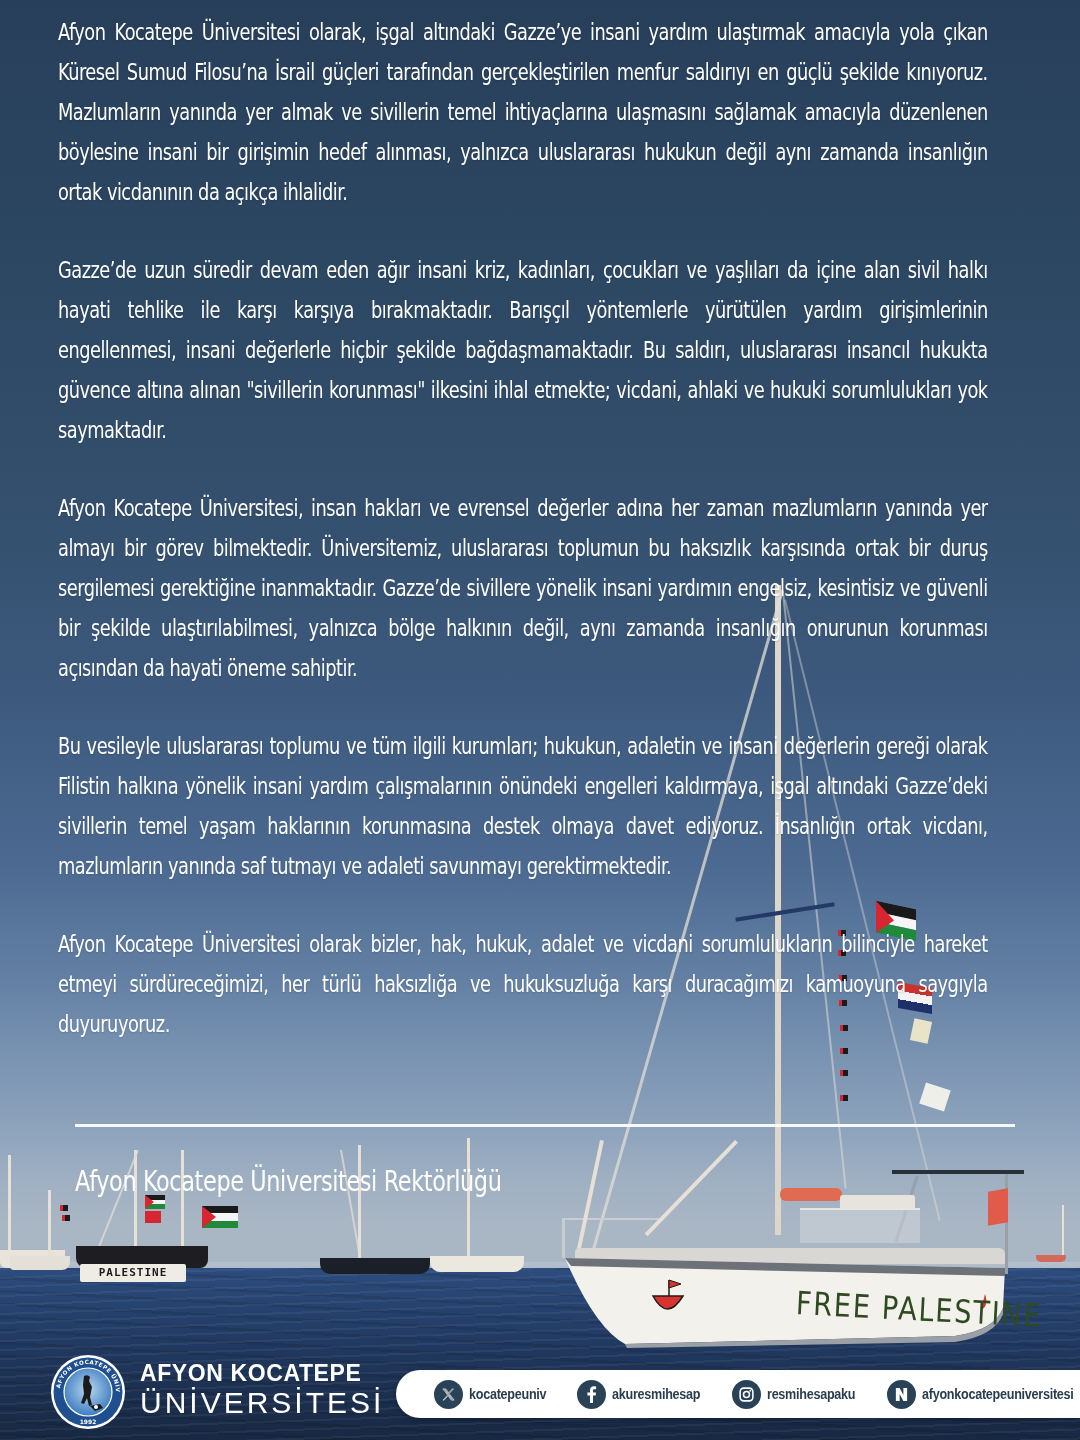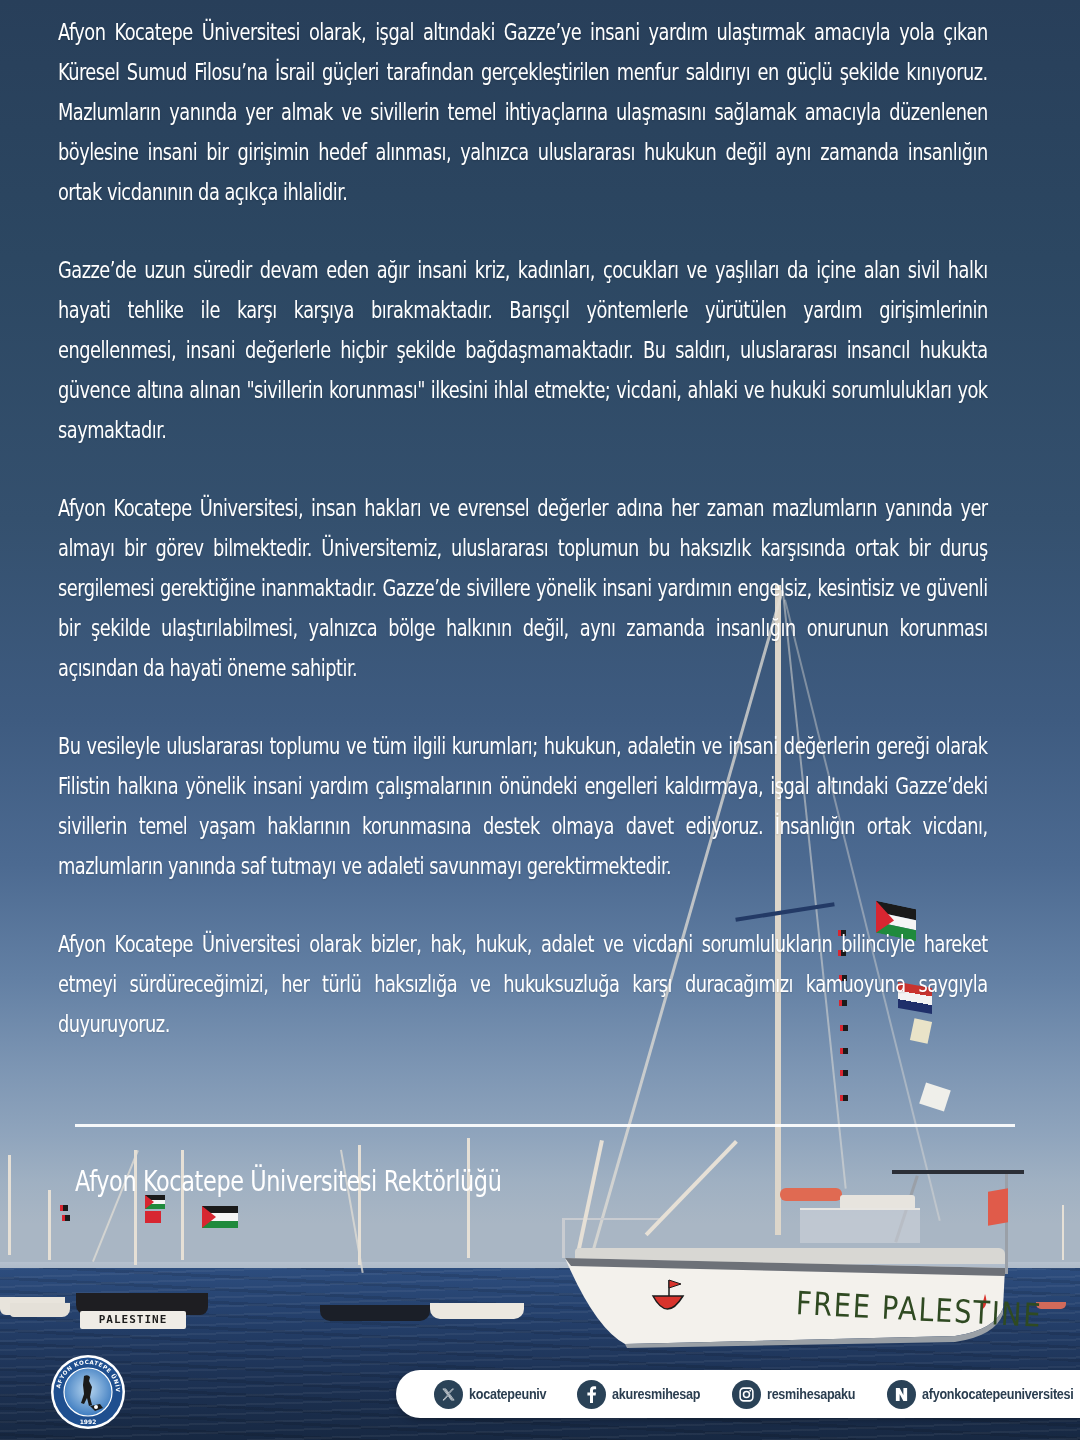--- a/index.html
+++ b/index.html
@@ -19,21 +19,21 @@
       repeating-linear-gradient(178deg, rgba(255,255,255,0.05) 0 2px, rgba(0,0,0,0) 2px 9px),
       repeating-linear-gradient(183deg, rgba(0,0,0,0.10) 0 3px, rgba(0,0,0,0) 3px 13px),
       linear-gradient(180deg, #2d4d7e 0%, #243f6a 30%, #1d3254 65%, #172842 100%);
   }
   .horizon-glow {
     position: absolute; left: 0; right: 0; top: 1262px; height: 10px;
     background: linear-gradient(180deg, rgba(190,200,214,0.6), rgba(45,77,126,0));
   }
   .mast { position: absolute; background: #e6e0d6; width: 4px; }
   .stay { position: absolute; background: rgba(225,222,214,0.75); width: 2px; transform-origin: top left; }
-  .hull { position: absolute; margin-top: 47px; }
+  .hull { position: absolute; }
   .flag-ps { position: absolute; width: 36px; height: 24px; overflow: hidden; }
   .flag-ps .s1 { height: 33.33%; background: #1a1a1a; }
   .flag-ps .s2 { height: 33.33%; background: #f5f5f5; }
   .flag-ps .s3 { height: 33.34%; background: #1f8a3c; }
   .flag-ps .tri { position: absolute; left: 0; top: 0; width: 0; height: 0;
     border-top: 12px solid transparent; border-bottom: 12px solid transparent; border-left: 16px solid #d72631; }
   .pennant { position: absolute; width: 8px; height: 6px; background: #1b1b1b; border-left: 3px solid #d72631; }
 
   
   .content {
@@ -235,20 +235,22 @@
     </text>
     <text x="38" y="70" text-anchor="middle" font-family="DejaVu Sans, sans-serif" font-size="6" font-weight="bold" fill="#ffffff">1992</text>
 
     <path d="M34 22 q4 -2 6 1 l-1 4 l3 6 l-2 10 l2 8 l-3 1 l-2 -8 l-3 6 l-3 -1 l3 -9 l-1 -9 z" fill="#1a1a1a"></path>
     <path d="M40 52 l10 -2 l3 4 l-8 3 z" fill="#1a1a1a"></path>
     <circle cx="46" cy="53" r="2" fill="#ffffff"></circle>
   </svg>
 </div>
 
 <div class="uni-name">
+  <div class="line1">AFYON KOCATEPE</div>
+  <div class="line2">ÜNİVERSİTESİ</div>
 </div>
 
 <div class="social-bar">
   <a class="social-item">
     <span class="social-icon">
       <svg width="15" height="15" viewBox="0 0 24 24">
           <path d="M3 3 L10.5 12.8 L3.2 21 H5 L11.3 13.9 L16.5 21 H21 L13.1 10.4 L19.9 3 H18.1 L12.3 9.3 L7.6 3 Z M5.8 4.3 H7 L18.2 19.7 H17 Z" fill="none" stroke="#ffffff" stroke-width="1"></path>
         </svg>
     </span>
     <span class="social-label">kocatepeuniv</span>

